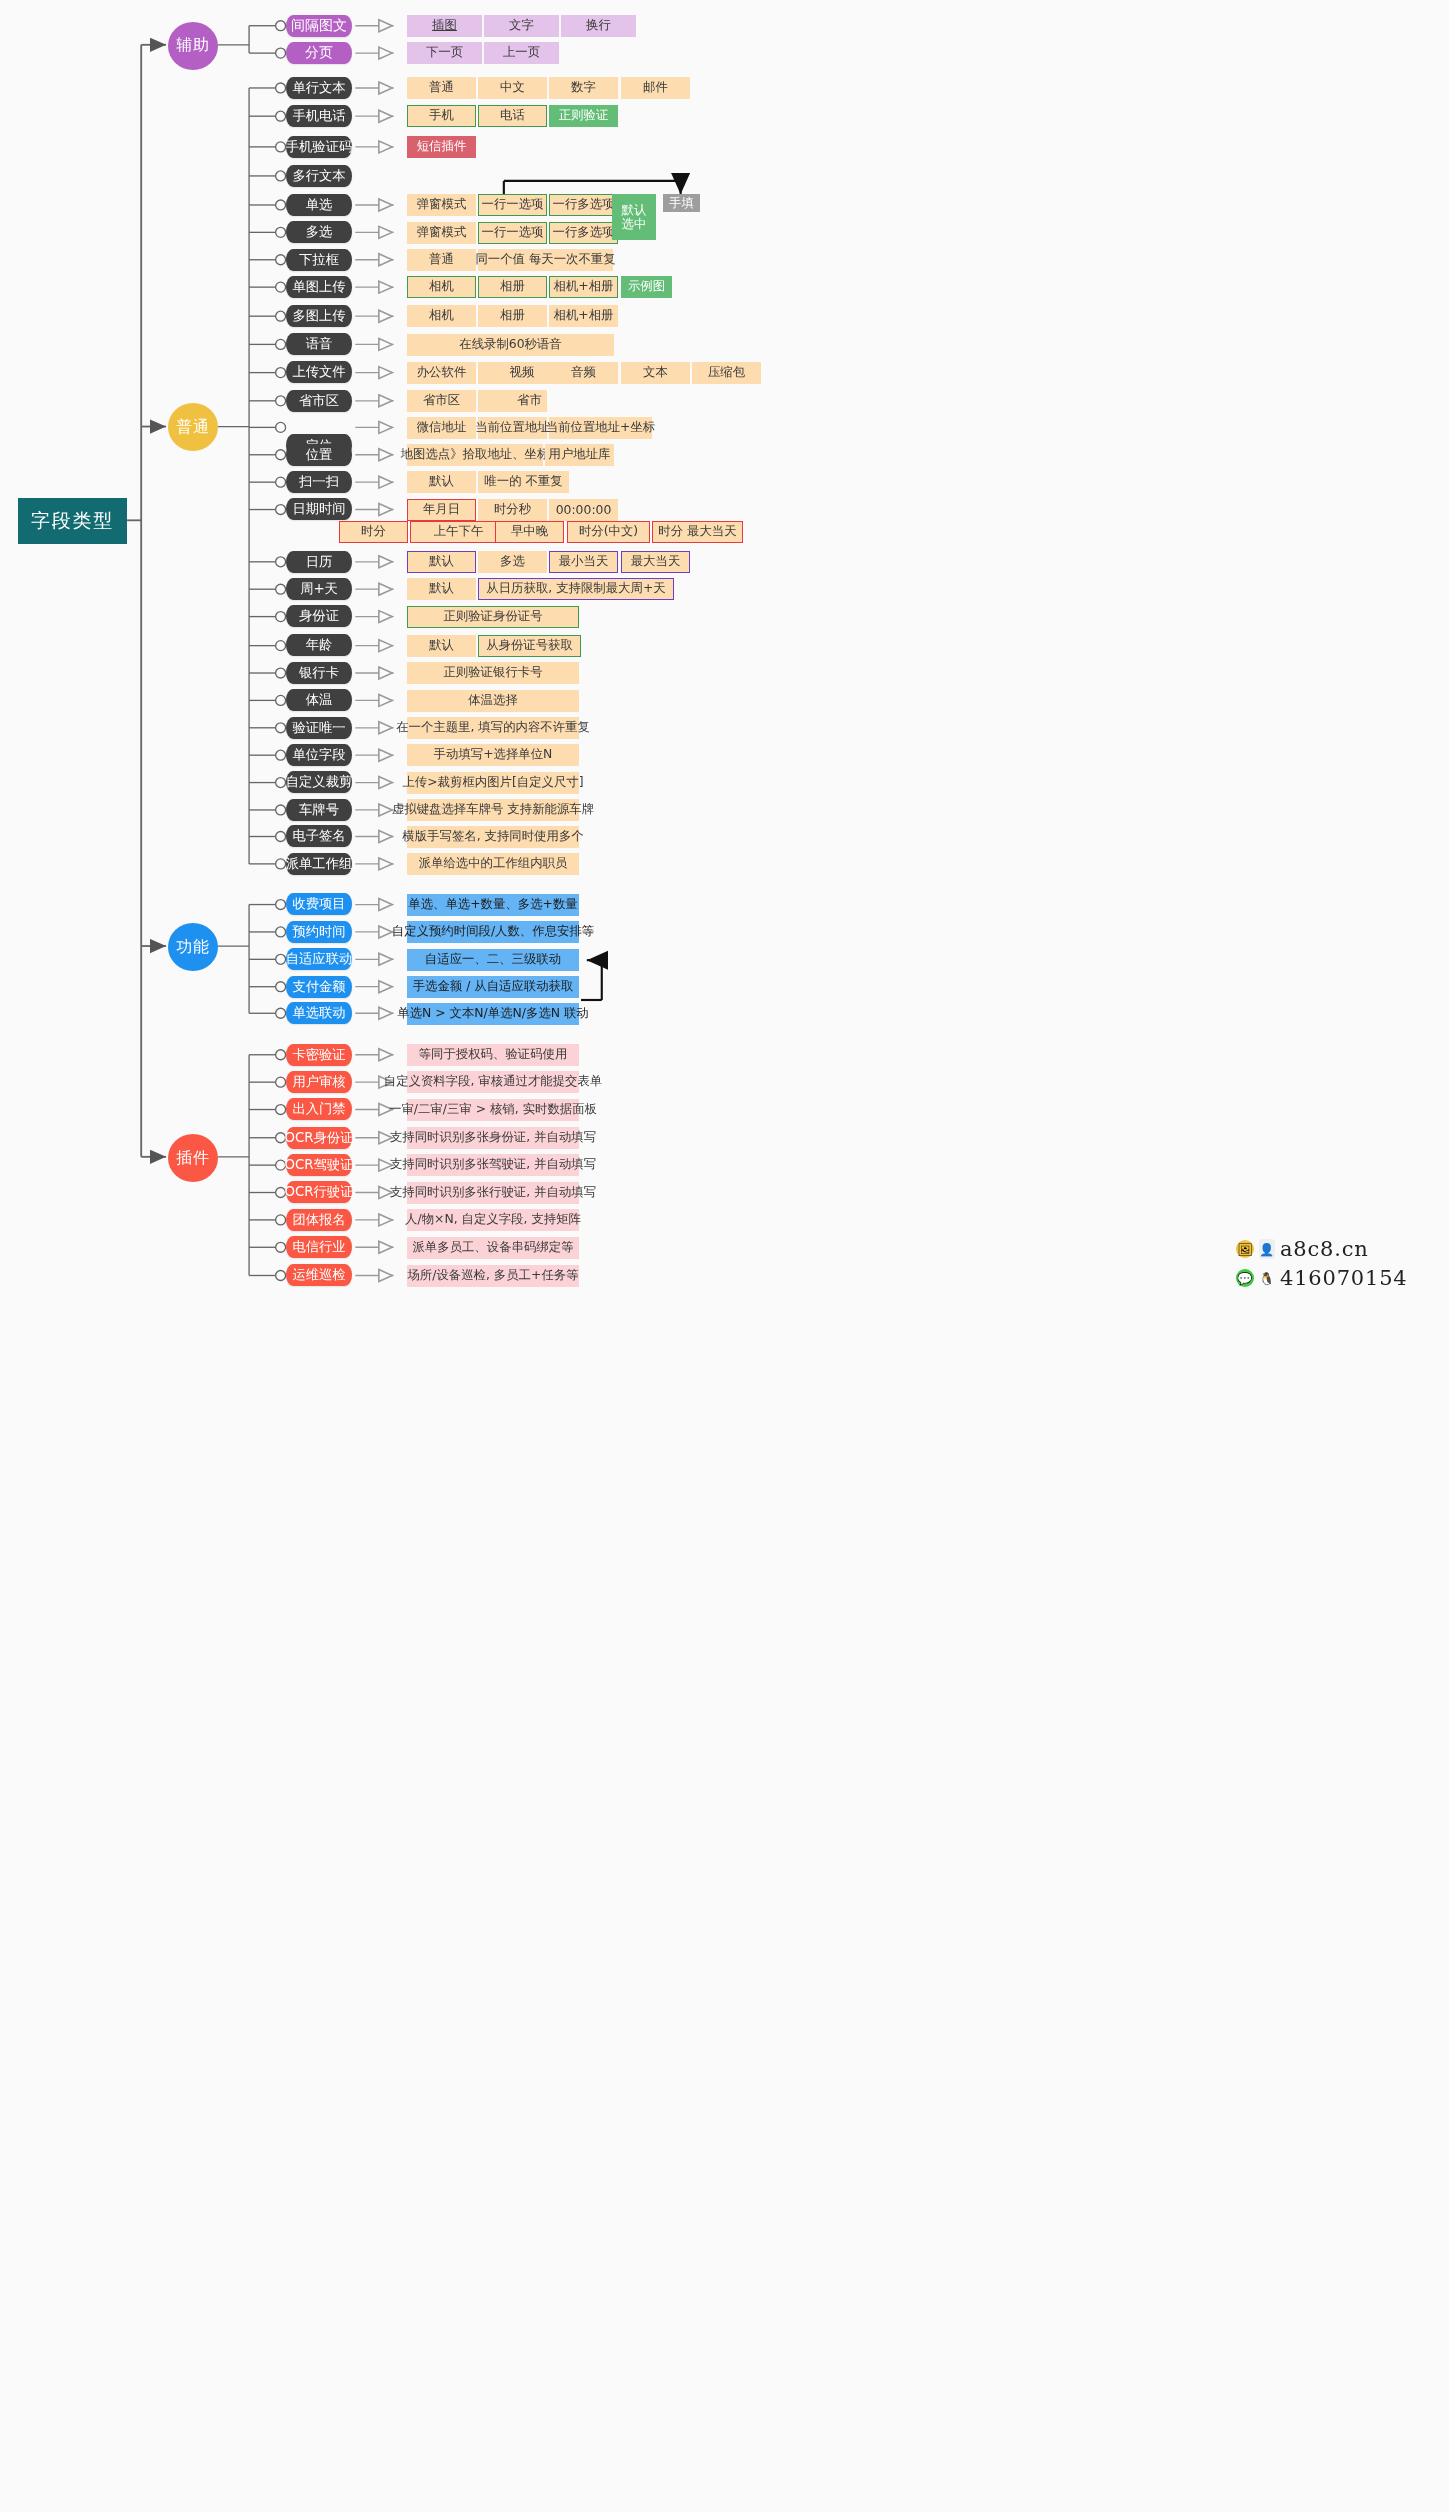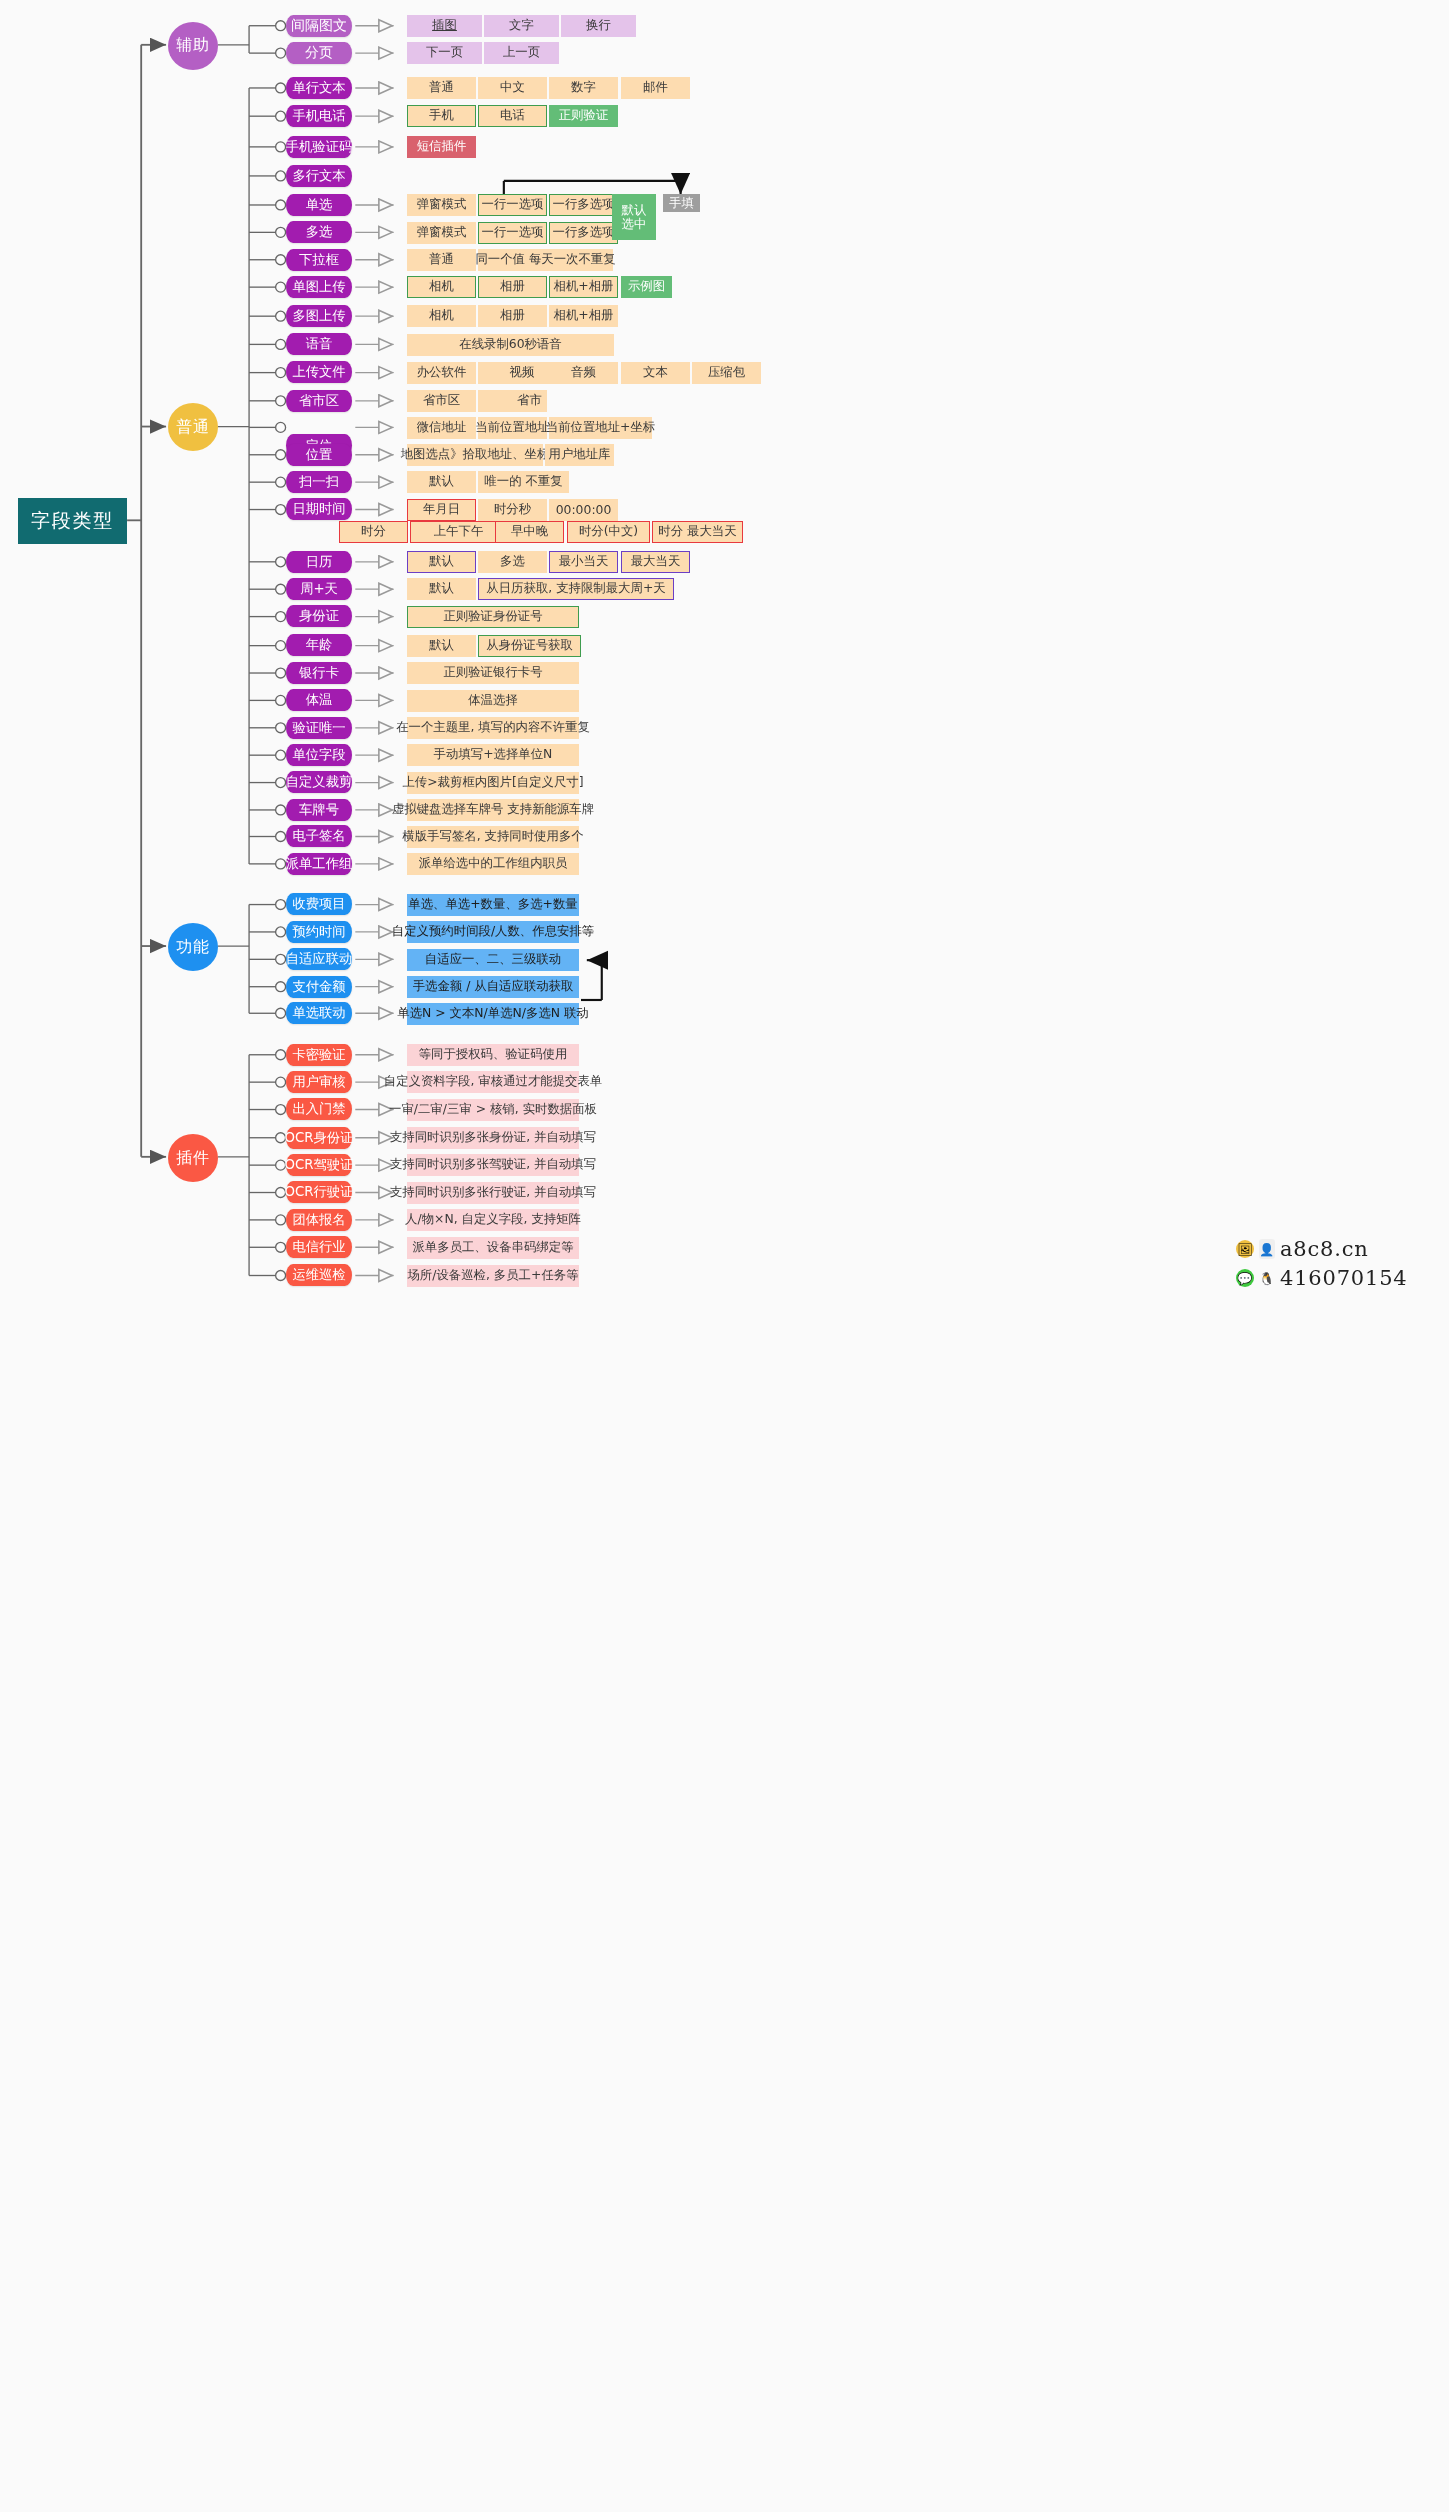--- a/index.html
+++ b/index.html
@@ -19,21 +19,21 @@
     display:flex;align-items:center;justify-content:center;
     color:#fff;font-size:16px;letter-spacing:0.8px;
   }
   
   .pill{
     position:absolute;border-radius:11.6px/18px;
     display:flex;align-items:center;justify-content:center;
     color:#fff;font-size:13.3px;white-space:nowrap;
     box-shadow:0 0.8px 1.7px rgba(0,0,0,.12);
   }
-  .pill.y{background:#a21caf;}
+  .pill.y{background:#404040;}
   .pill.p{background:#b45fc4;border-radius:13.3px/20px;font-size:14px;}
   .pill.b{background:#1e90f0;}
   .pill.r{background:#fa5844;}
 
   
   .chip{
     position:absolute;display:flex;align-items:center;justify-content:center;
     font-size:12.4px;color:#3a3a3a;box-sizing:border-box;white-space:nowrap;
   }
   .chip.orange{background:#fddcb0;}

